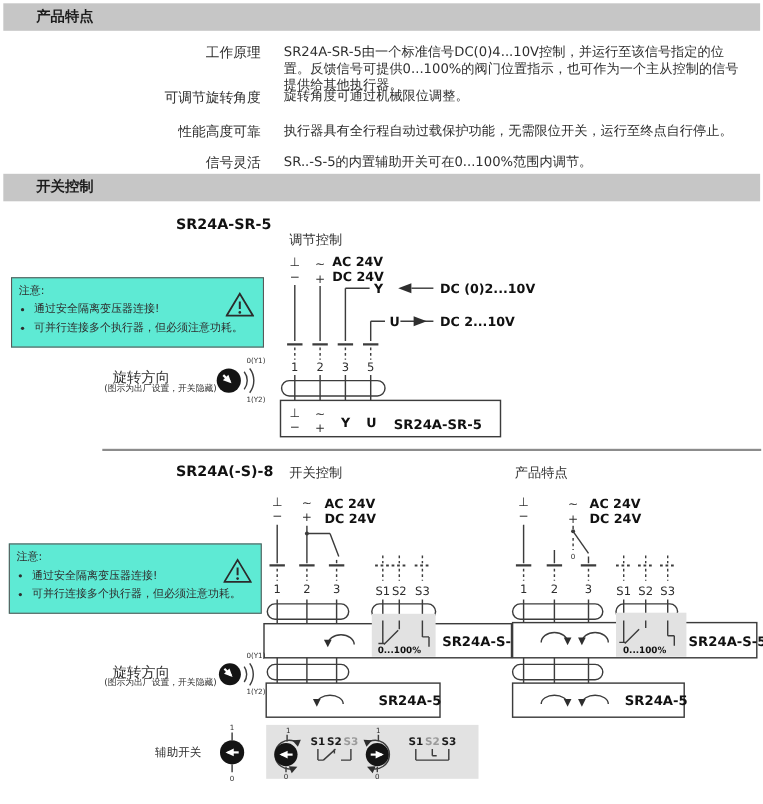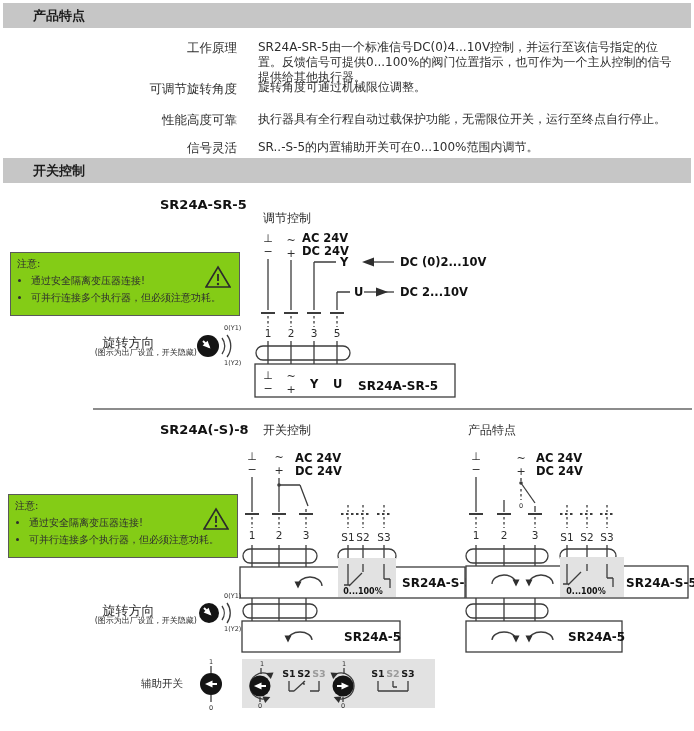--- a/index.html
+++ b/index.html
@@ -6,21 +6,21 @@
   .page{position:relative;width:694px;height:731px;background:#ffffff;
         font-family:"DejaVu Sans",sans-serif;color:#2e2e2e;overflow:hidden;}
   .abs{position:absolute;}
   .bar{left:3px;width:688px;height:25px;background:#c6c6c6;
        font-size:13px;font-weight:bold;color:#1c1c1c;line-height:25px;padding-left:30px;
        box-sizing:border-box;}
   .flabel{width:237px;text-align:right;font-size:12.5px;color:#2e2e2e;}
   .ftext{left:258px;width:420px;font-size:12px;line-height:15px;color:#2e2e2e;}
   .model{font-size:13px;font-weight:bold;color:#111;}
   .mode{font-size:12px;color:#2e2e2e;}
-  .notebox{width:216px;height:54px;border:1px solid #595959;background:#84cc16;
+  .notebox{width:216px;height:54px;border:1px solid #595959;background:#5eead4;
            padding:4px 6px;box-sizing:content-box;font-size:10px;}
   .notebox ul{margin:3px 0 0 2px;padding-left:12px;}
   .notebox li{margin:0 0 3px 0;list-style:disc;}
   .warn{position:absolute;right:8px;top:12px;}
   .rotlbl{font-size:13px;text-align:center;color:#2e2e2e;}
   .rotsub{font-size:8px;text-align:right;color:#2e2e2e;white-space:nowrap;}
   .auxlbl{font-size:10.5px;text-align:right;color:#2e2e2e;}
   .divider{height:2px;background:#8c8c8c;}
   svg text{font-family:"DejaVu Sans",sans-serif;}
   .w{stroke:#3c3c3c;stroke-width:1.3;fill:none;}

